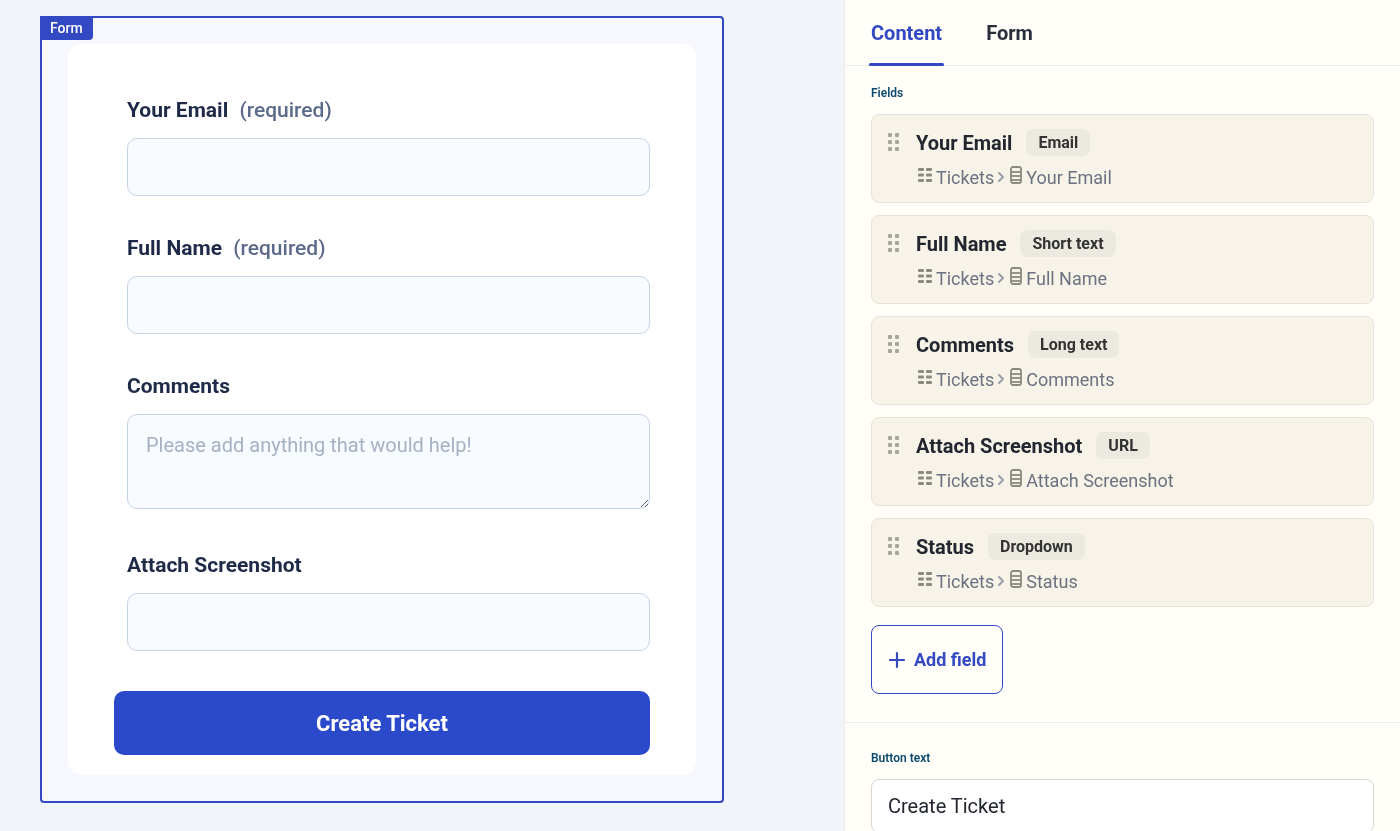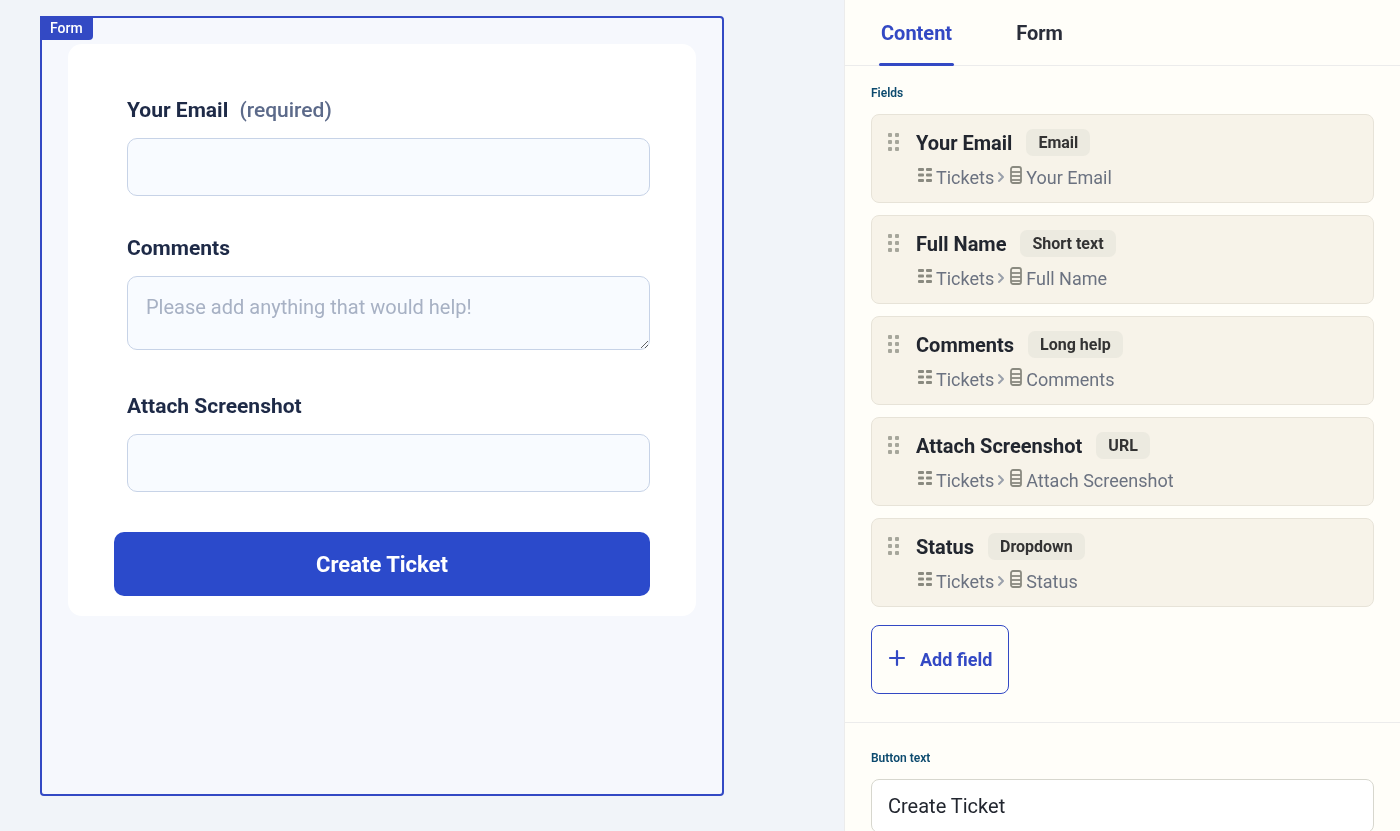--- a/index.html
+++ b/index.html
@@ -73,21 +73,21 @@
     height:58px;
     border:1px solid var(--input-border);
     background:var(--input-bg);
     border-radius:10px;
     font-size:20px;
     padding:0 18px;
     color:var(--text);
   }
   .tarea{
     width:100%;
-    height:74px;
+    height:95px;
     border:1px solid var(--input-border);
     background:var(--input-bg);
     border-radius:10px;
     font-size:20px;
     padding:18px;
     color:var(--text);
     resize:vertical;
   }
   .tarea::placeholder,.tinput::placeholder{color:#a7b1c4;}
   .captcha{
@@ -112,22 +112,22 @@
   .side{
     width:556px;
     background:var(--panel);
     border-left:1px solid var(--border-light);
     display:flex;
     flex-direction:column;
   }
   .tabs{
     display:flex;
     align-items:center;
-    gap:64px;
-    padding:0 36px;
+    gap:44px;
+    padding:0 26px;
     border-bottom:1px solid var(--border-light);
     height:68px;
   }
   .tab{
     font-size:20px;
     font-weight:700;
     color:#2a2e3a;
     height:100%;
     display:flex;
     align-items:center;
@@ -193,21 +193,21 @@
     padding:4px 12px;border-radius:7px;
   }
   .fpath{
     display:flex;align-items:center;gap:2px;
     margin:10px 0 0 28px;
     color:#6b7280;
     font-size:18px;
   }
   .fpath svg{flex-shrink:0;}
   .addfield{
-    display:inline-flex;gap:14px;
+    display:inline-flex;align-items:center;gap:8px;
     border:1.5px solid var(--accent);
     color:var(--accent);
     background:transparent;
     font-size:18px;font-weight:700;
     padding:23px 16px;border-radius:8px;
     margin-top:6px;cursor:pointer;
   }
   .divider{height:1px;background:var(--border-light);margin:28px -26px;}
   .btntxt-input{
     width:100%;height:54px;
@@ -225,20 +225,27 @@
     <div class="form-card">
 
       <div class="field">
         <div class="field-label">
           <span>Your Email</span>
           <span class="req">(required)</span>
         </div>
         <input class="tinput" style="">
       </div>
 
+      <div class="field">
+        <div class="field-label">
+          <span>Full Name</span>
+          <span class="req">(required)</span>
+        </div>
+        <input class="tinput" style="">
+      </div>
 
       <div class="field">
         <div class="field-label">Comments</div>
         <textarea class="tarea" placeholder="Please add anything that would help!" style=""></textarea>
       </div>
 
       <div class="field">
         <div class="field-label">Attach Screenshot</div>
         <input class="tinput" style="">
       </div>
@@ -333,21 +340,21 @@
           <div class="frow-top">
             <div class="drag">
               <span></span>
               <span></span>
               <span></span>
               <span></span>
               <span></span>
               <span></span>
             </div>
             <span class="fname">Comments</span>
-            <span class="ftype">Long help</span>
+            <span class="ftype">Long text</span>
           </div>
           <div class="fpath">
             <span><svg width="18" height="18" viewBox="0 0 18 18" fill="none">
                 <rect x="2" y="2" width="6" height="3" rx="1" fill="#8a8a80"></rect>
                 <rect x="10" y="2" width="6" height="3" rx="1" fill="#8a8a80"></rect>
                 <rect x="2" y="7.5" width="6" height="3" rx="1" fill="#8a8a80"></rect>
                 <rect x="10" y="7.5" width="6" height="3" rx="1" fill="#8a8a80"></rect>
                 <rect x="2" y="13" width="6" height="3" rx="1" fill="#8a8a80"></rect>
                 <rect x="10" y="13" width="6" height="3" rx="1" fill="#8a8a80"></rect>
               </svg></span>

